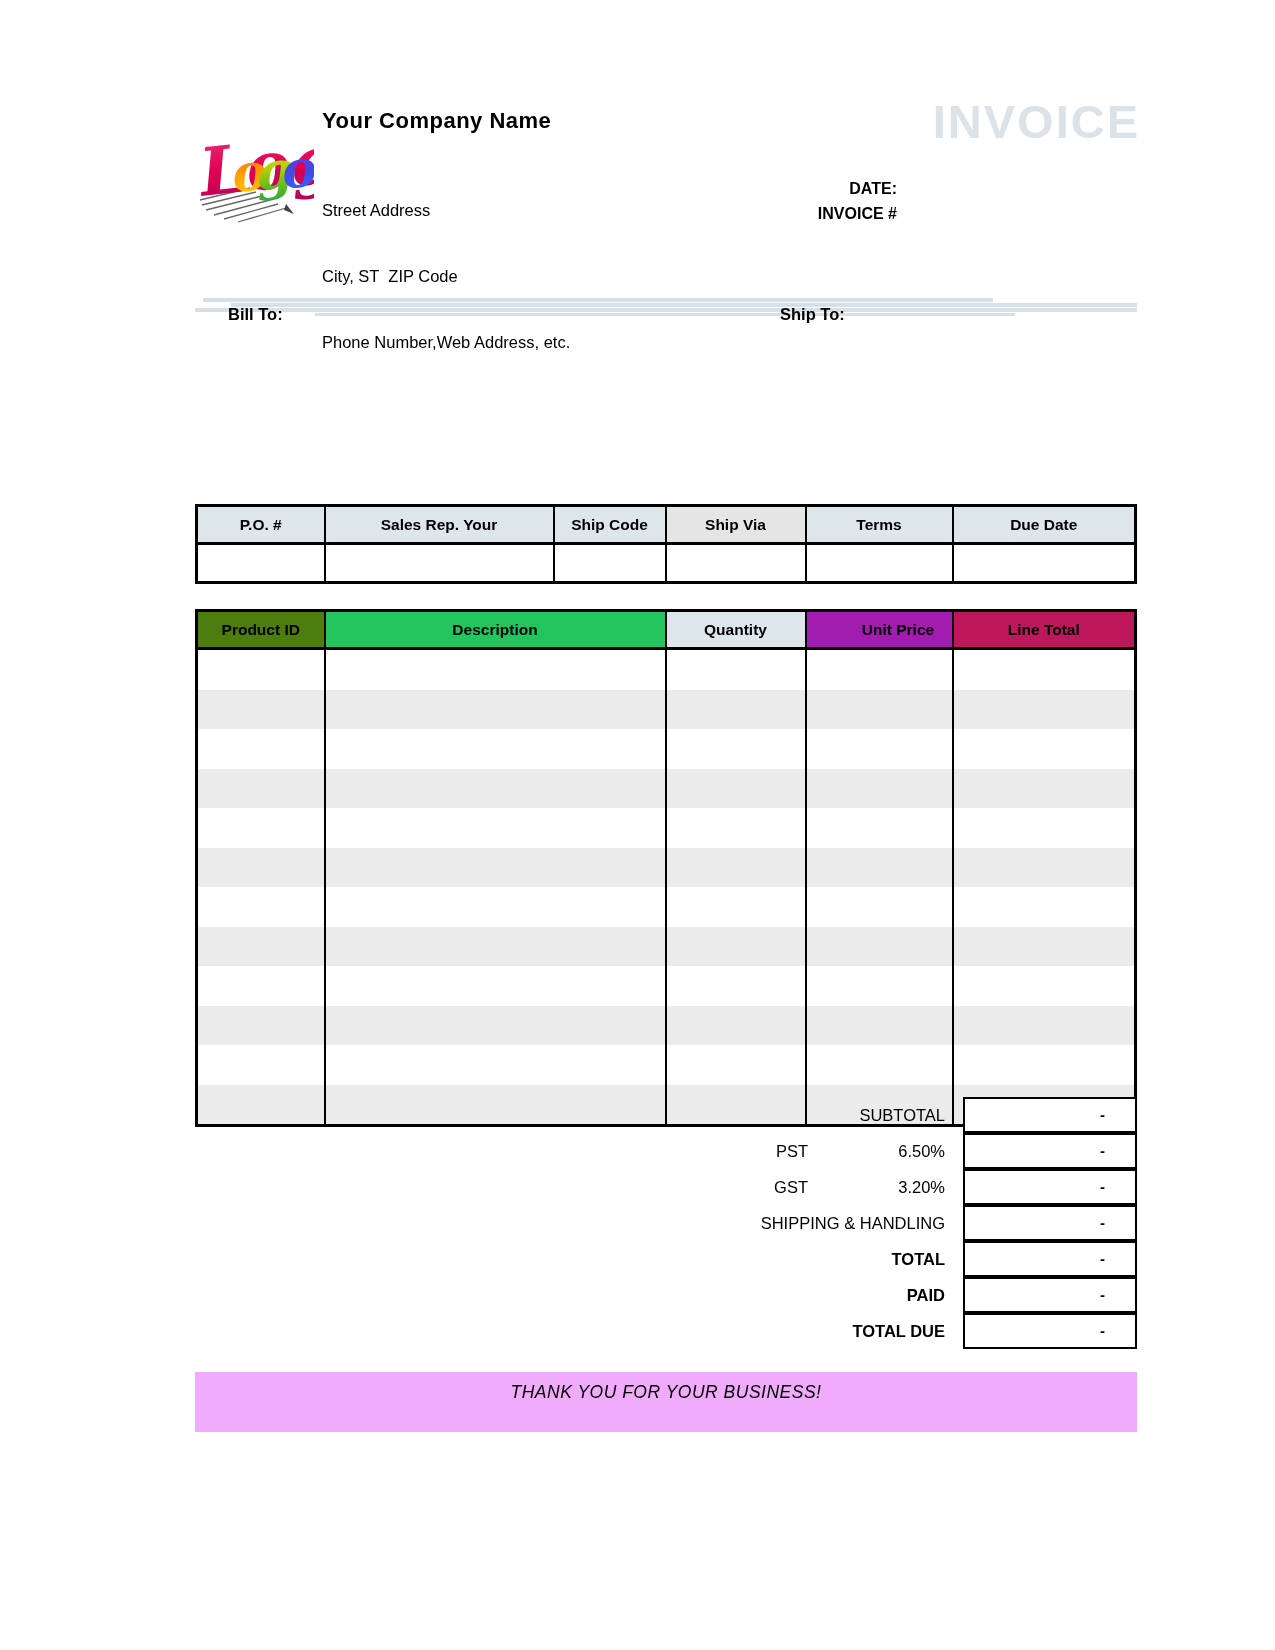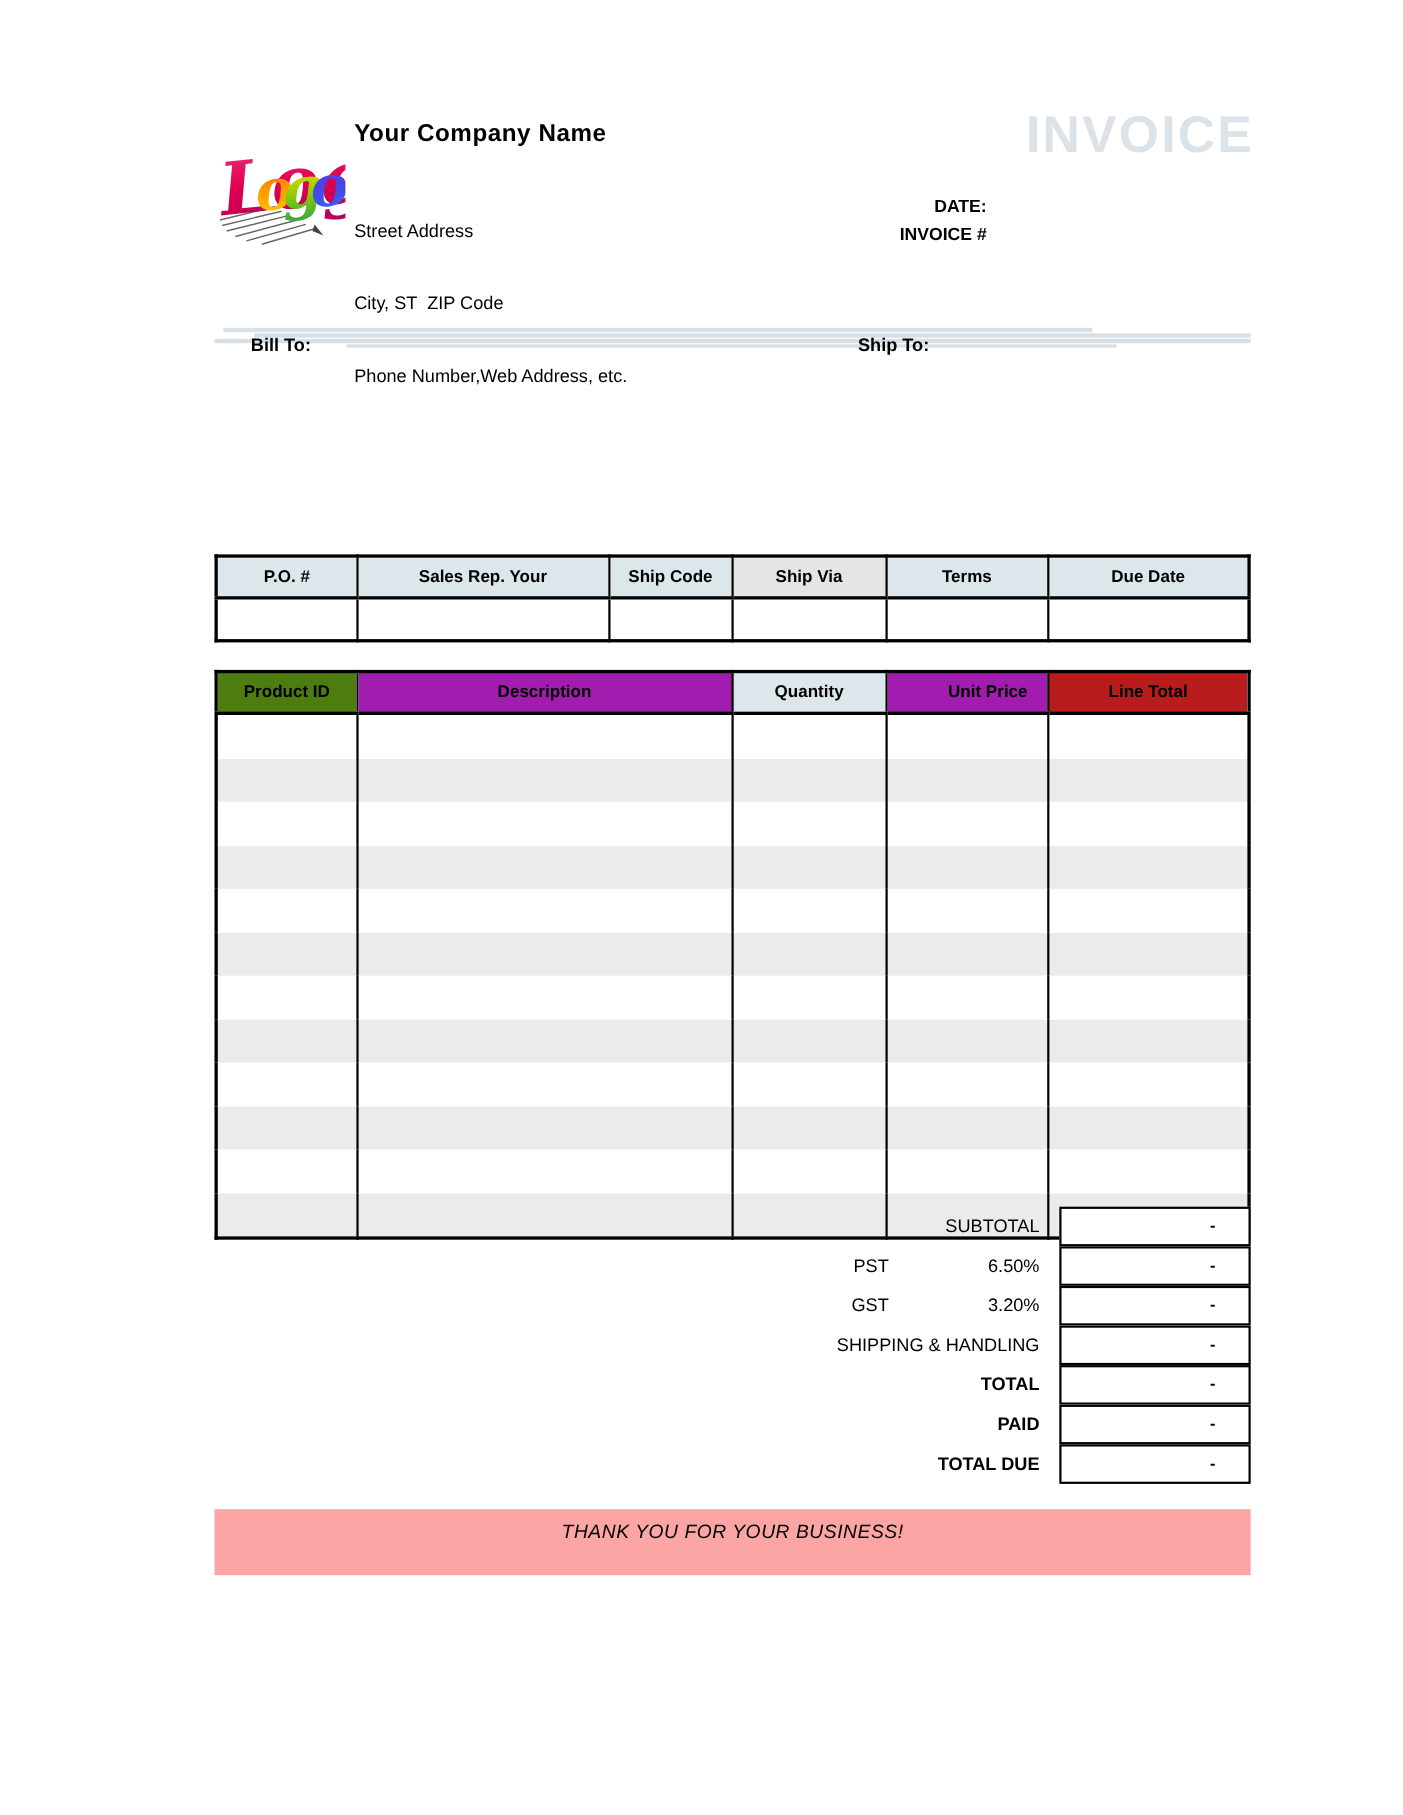--- a/index.html
+++ b/index.html
@@ -162,24 +162,24 @@
     <colgroup>
       <col style="width:128px">
         <col style="width:341px">
         <col style="width:140px">
       <col style="width:147px">
         <col>
     </colgroup>
     <thead>
       <tr>
         <th style="background:#4d7c0f;">Product ID</th>
-        <th style="background:#a21caf;margin-left:38px;">Description</th>
+        <th style="background:#22c55e;margin-left:38px;">Description</th>
         <th style="background:#dde6eb;">Quantity</th>
         <th style="background:#a21caf;padding-left:40px;">Unit Price</th>
-        <th style="background:#b91c1c;">Line Total</th>
+        <th style="background:#be185d;">Line Total</th>
       </tr>
     </thead>
     <tbody>
     <tr>
       <td></td>
       <td></td>
       <td></td>
       <td></td>
       <td></td>
     </tr>
@@ -322,17 +322,17 @@
 
     <div class="trow bold">
       <span class="tlabel">TOTAL DUE</span>
       <span class="tbox">
           <span class="dash">-</span>
         </span>
     </div>
 
   </div>
 
-  <div class="footer" style="background:#fca5a5;">
+  <div class="footer" style="background:#f0abfc;">
     <span class="footer-text">THANK YOU FOR YOUR BUSINESS!</span>
   </div>
 
 </div>
 
 </body></html>

